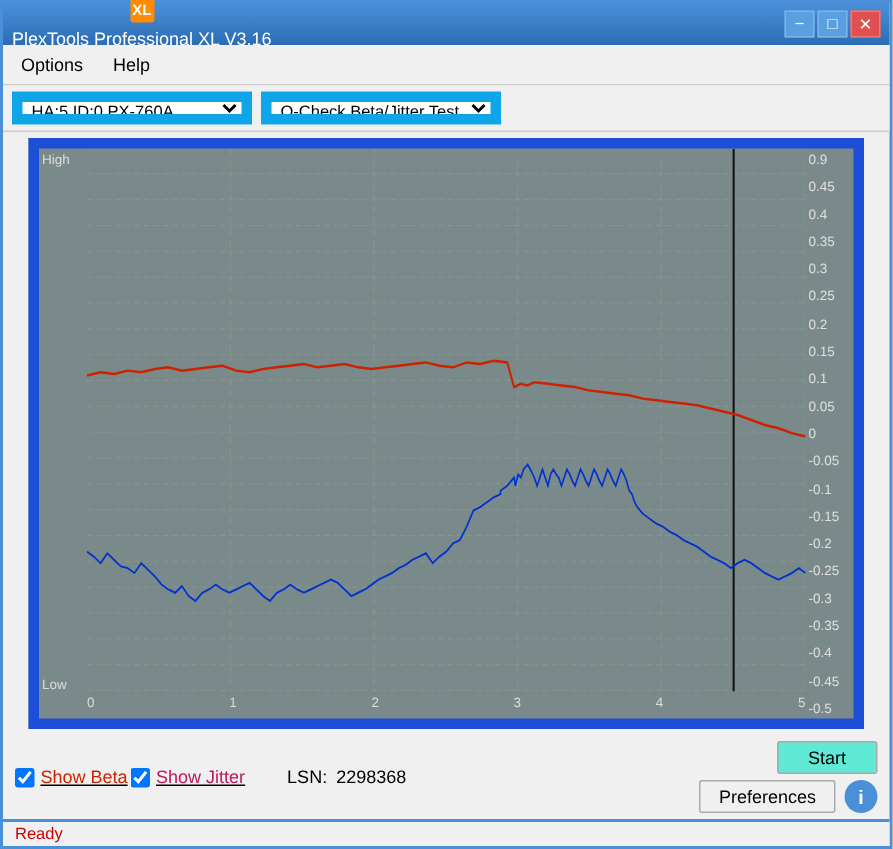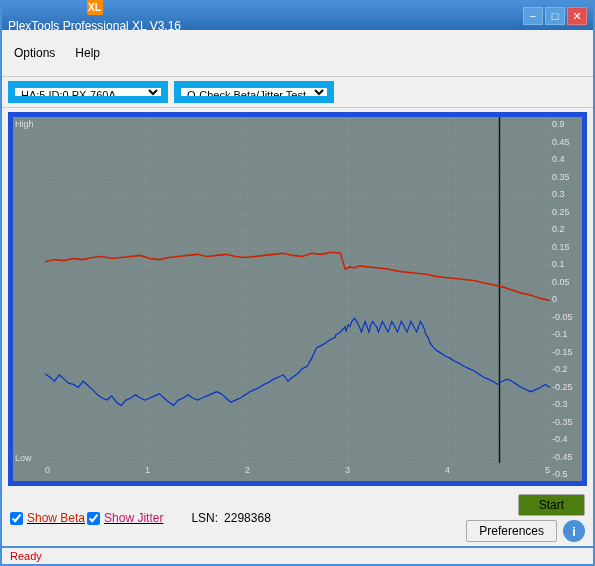--- a/index.html
+++ b/index.html
@@ -64,21 +64,21 @@
       font-size: 11px;
       cursor: pointer;
       display: flex;
       align-items: center;
       justify-content: center;
     }
     .title-btn.close { background: #e05050; border-color: #e87a7a; }
     .menu-bar {
       background: #f0f0f0;
       border-bottom: 1px solid #ccc;
-      padding: 14px 4px;
+      padding: 4px 4px;
       display: flex;
       gap: 4px;
       flex-shrink: 0;
     }
     .menu-item {
       padding: 2px 8px;
       cursor: pointer;
       border-radius: 2px;
     }
     .toolbar {
@@ -96,23 +96,23 @@
       border: 7px solid #0ea5e9;
       background: white;
       padding: 0 2px;
     }
     .drive-select { width: 160px; }
     .function-select { width: 170px; }
     .test-select { width: 160px; }
     .chart-area {
       flex: 1;
       background: #7a8a8a;
-      margin: 4px 6px;
+      margin: 4px 17px;
       position: relative;
-      border: 5px solid #1d4ed8;
+      border: 7px solid #1d4ed8;
       overflow: hidden;
     }
     .y-axis-right {
       position: absolute;
       right: 0;
       top: 0;
       bottom: 0;
       width: 32px;
       display: flex;
       flex-direction: column;
@@ -168,21 +168,21 @@
     .beta-label { color: #cc2200; }
     .jitter-label { color: #be185d; }
     .lsn-area {
       display: flex;
       align-items: center;
       gap: 6px;
       margin-left: 20px;
     }
     .start-btn {
       padding: 3px 20px;
-      background: #4d7c0f;
+      background: #5eead4;
       border: 1px solid #aaa;
       cursor: pointer;
       font-size: 12px;
       border-radius: 2px;
     }
     .prefs-btn {
       padding: 3px 12px;
       background: #f0f0f0;
       border: 1px solid #aaa;
       cursor: pointer;

